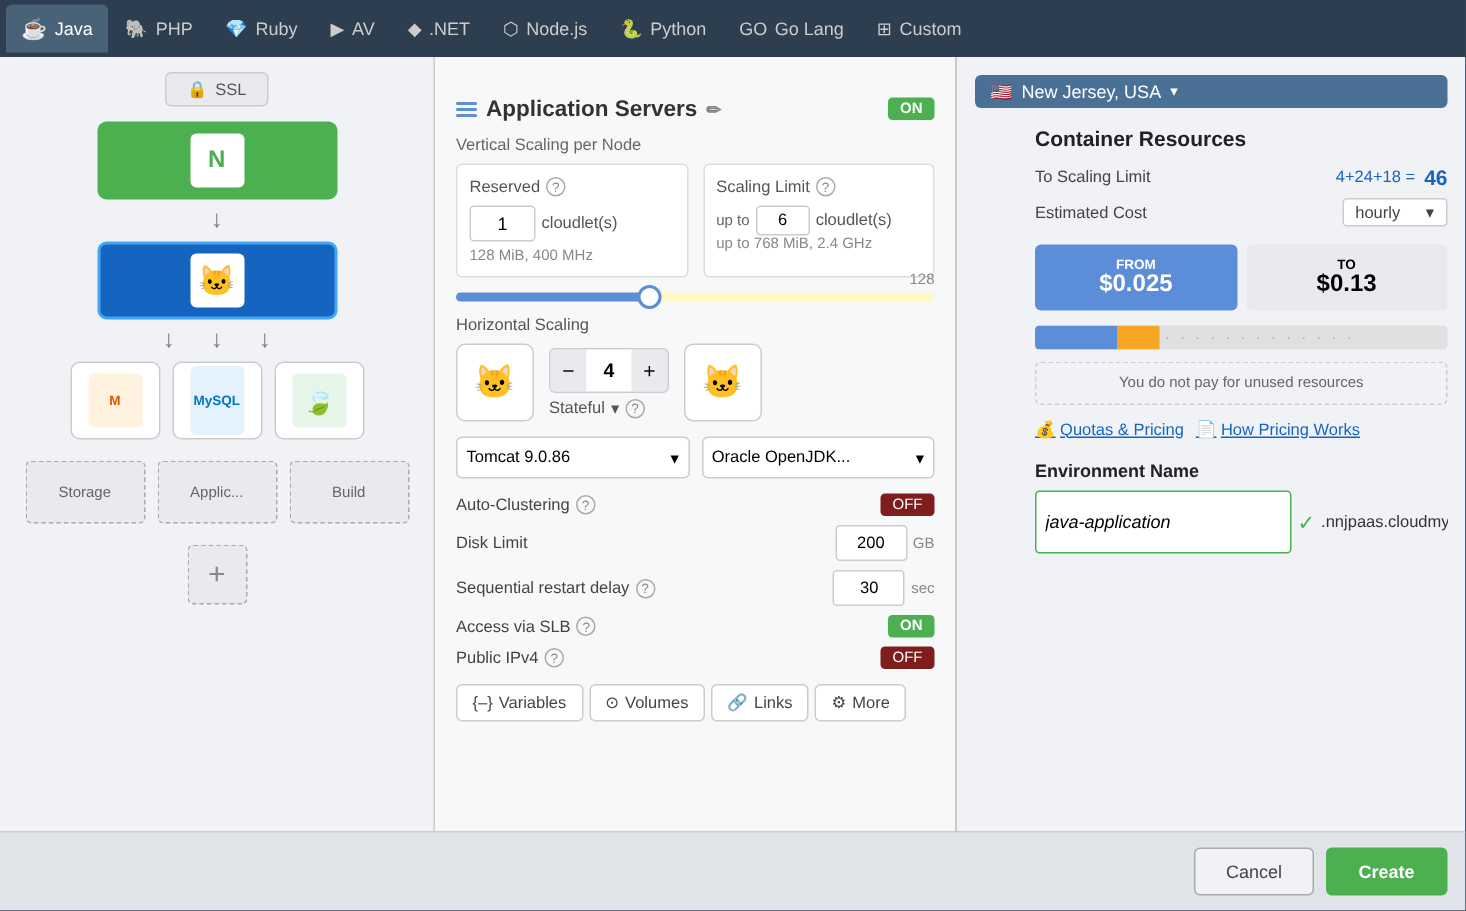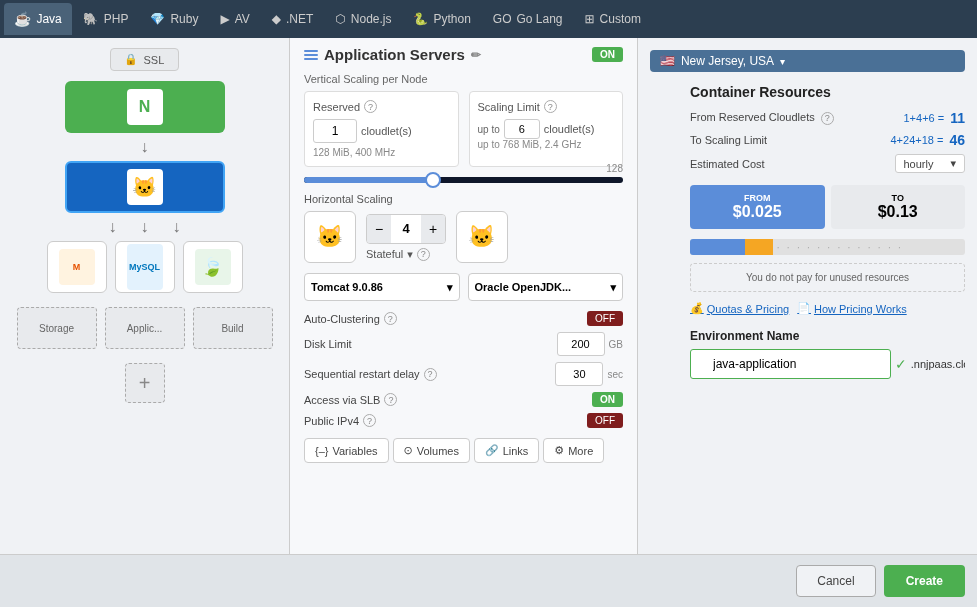--- a/index.html
+++ b/index.html
@@ -143,21 +143,21 @@
       font-size: 20px;
       color: #888;
       cursor: pointer;
       margin-top: 8px;
     }
 
     
     .middle-panel {
       flex: 1;
       background: #f7f8fa;
-      padding: 8px 14px;
+      padding: 26px 14px;
       overflow-y: auto;
     }
 
     .panel-header {
       display: flex;
       align-items: center;
       justify-content: space-between;
       margin-bottom: 10px;
     }
     .panel-title {
@@ -258,21 +258,21 @@
       font-size: 10px;
       color: #888;
     }
 
     .slider-container {
       margin: 4px 0 10px 0;
       position: relative;
     }
     .slider-track {
       height: 6px;
-      background: #0f172a;
+      background: #fef9c3;
       border-radius: 3px;
       position: relative;
     }
     .slider-fill {
       height: 100%;
       background: #5b8dd9;
       border-radius: 3px;
       width: 40%;
     }
     .slider-handle {
@@ -351,21 +351,20 @@
       font-size: 11px;
       color: #555;
       margin-top: 4px;
     }
     .dropdown-arrow { cursor: pointer; }
 
     .select-row {
       display: flex;
       gap: 8px;
       margin-bottom: 10px;
-      font-weight: bold;
     }
     .select-box {
       flex: 1;
       height: 28px;
       border: 1px solid #ccc;
       border-radius: 4px;
       background: #fff;
       font-size: 11px;
       padding: 0 6px;
       display: flex;
@@ -568,25 +567,26 @@
       color: #222;
       margin-bottom: 6px;
     }
     .env-name-input-row {
       display: flex;
       align-items: center;
       gap: 4px;
     }
     .env-name-input {
       flex: 1;
-      height: 30px;
+      height: 42px;
       border: 1px solid #4caf50;
       border-radius: 3px;
-      padding: 0 22px;
+      padding: 0 6px;
       font-size: 12px;
+      font-style: italic;
     }
     .check-icon { color: #4caf50; font-size: 14px; }
     .env-domain {
       font-size: 11px;
       color: #333;
       flex-shrink: 0;
     }
 
     .bottom-actions {
       display: flex;
@@ -965,30 +965,20 @@
 
     <div class="region-selector">
       <span>🇺🇸</span>
       <span>New Jersey, USA</span>
       <span class="chevron">▾</span>
     </div>
 
     <div class="right-panel-inner">
       <div class="container-resources-title">Container Resources</div>
 
-      <div class="resource-row">
-        <span class="label">
-          <span>From</span>
-          <span> </span>
-          <span>Reserved Cloudlets</span>
-          <span class="info-icon-sm" style="margin-left:3px;">?</span>
-        </span>
-        <span class="resource-calc">1+4+6 =</span>
-        <span class="resource-total large">11</span>
-      </div>
 
       <div class="resource-row">
         <span class="label">
           <span>To</span>
           <span> </span>
           <span>Scaling Limit</span>
         </span>
         <span class="resource-calc">4+24+18 =</span>
         <span class="resource-total large">46</span>
       </div>

